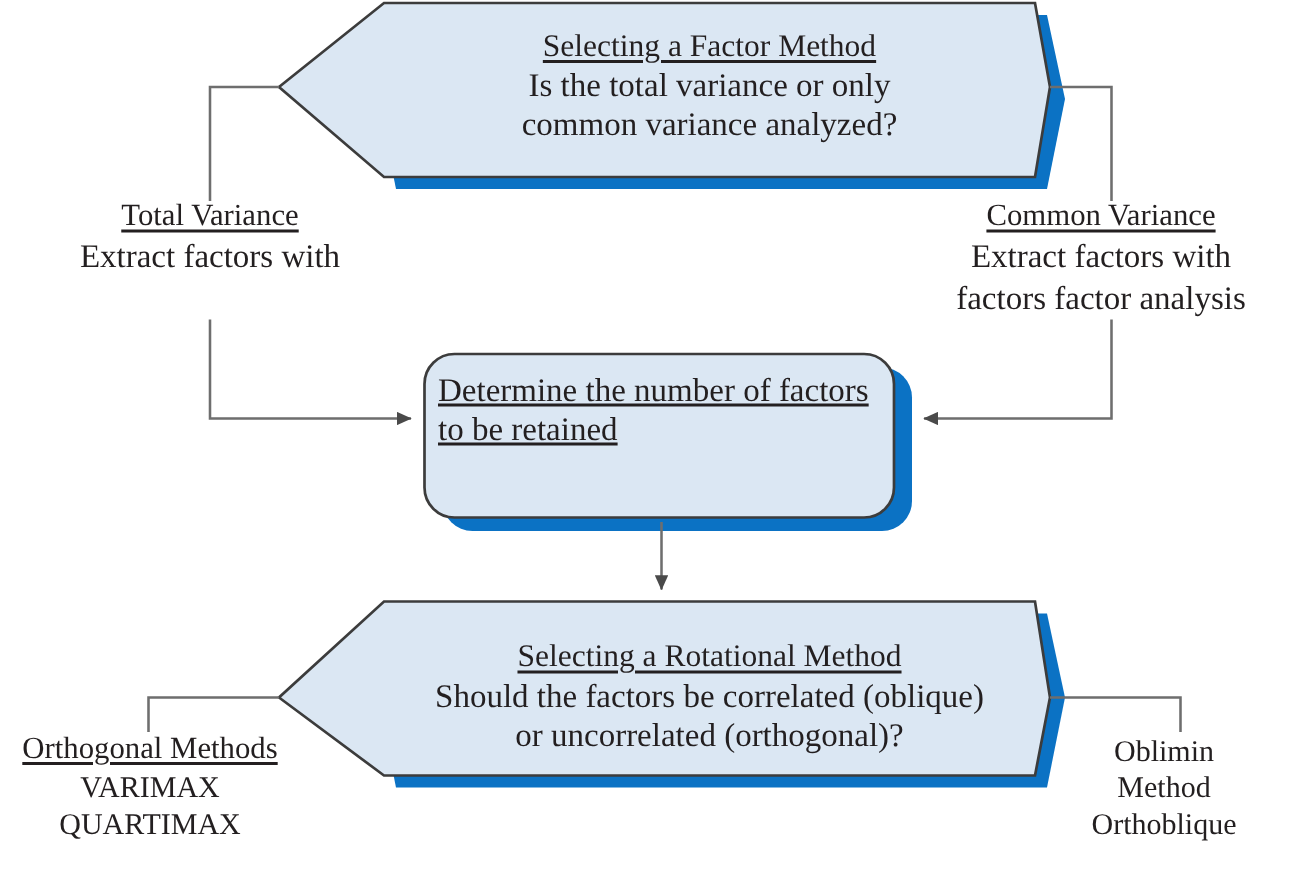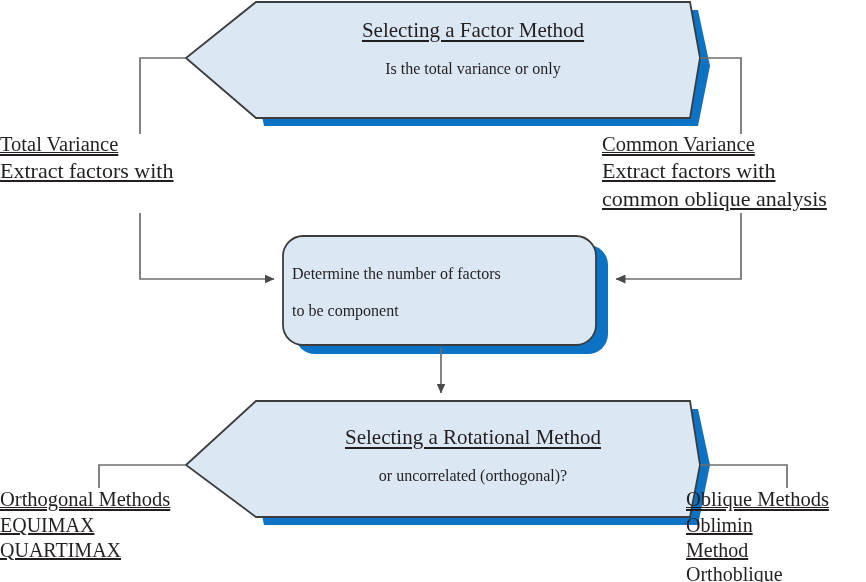--- a/index.html
+++ b/index.html
@@ -42,49 +42,48 @@
     line-height: 1.16;
   }
   .shape-title {
     font-size: 21px;
     text-decoration: underline;
     text-underline-offset: 3px;
     white-space: nowrap;
     margin-bottom: 2px;
   }
   .shape-body {
-    font-size: 16px;
-    margin-top: 18px;
+    font-size: 22px;
   }
 
   
   .caption {
     position: absolute;
-    text-align: left;
+    text-align: center;
     line-height: 1.18;
-    text-decoration: underline;
   }
   .caption-title {
     font-size: 20.5px;
     text-decoration: underline;
     text-underline-offset: 3px;
     white-space: nowrap;
   }
   .caption-body {
     font-size: 22px;
     margin-top: 2px;
   }
   .caption-list {
     font-size: 20px;
     margin-top: 2px;
   }
   .caption-list div { line-height: 1.22; }
 
   .mid-body {
     text-align: left;
+    text-decoration: underline;
   }
   .mid-title-wrap {
     text-align: center;
   }
 </style>
 </head>
 <body>
 
 <div id="canvas">
 
@@ -125,61 +124,60 @@
     <path d="M441,348 L441,393" fill="none" stroke="#6e6e6e" stroke-width="1.7" marker-end="url(#arrowD)"></path>
 
     <path d="M186,465 L99,465 L99,488" fill="none" stroke="#6e6e6e" stroke-width="1.7"></path>
 
     <path d="M700,465 L787,465 L787,488" fill="none" stroke="#6e6e6e" stroke-width="1.7"></path>
   </svg>
 
   <div class="shape-text" style="left:256px; top:18px; width:434px;">
     <div class="shape-title">Selecting a Factor Method</div>
     <div class="shape-body">Is the total variance or only</div>
+    <div class="shape-body">common variance analyzed?</div>
   </div>
 
   <div class="shape-text" style="left:292px; top:247px; width:295px;">
     <div class="shape-body mid-body">Determine the number of factors</div>
-    <div class="shape-body mid-body">to be component</div>
+    <div class="shape-body mid-body">to be retained</div>
   </div>
 
   <div class="shape-text" style="left:256px; top:425px; width:434px;">
     <div class="shape-title">Selecting a Rotational Method</div>
+    <div class="shape-body">Should the factors be correlated (oblique)</div>
     <div class="shape-body">or uncorrelated (orthogonal)?</div>
   </div>
 
   <div class="caption" style="left:0px; top:132px; width:280px;">
     <div>
       <span class="caption-title">Total Variance</span>
     </div>
     <div class="caption-body">Extract factors with</div>
   </div>
 
   <div class="caption" style="left:602px; top:132px; width:264px;">
     <div>
       <span class="caption-title">Common Variance</span>
     </div>
     <div class="caption-body">Extract factors with</div>
-    <div class="caption-body">common oblique analysis</div>
+    <div class="caption-body">factors factor analysis</div>
   </div>
 
   <div class="caption" style="left:0px; top:487px; width:200px;">
     <div>
       <span class="caption-title">Orthogonal Methods</span>
     </div>
     <div class="caption-list">
-      <div>EQUIMAX</div>
+      <div>VARIMAX</div>
       <div>QUARTIMAX</div>
     </div>
   </div>
 
   <div class="caption" style="left:686px; top:487px; width:180px;">
-    <div>
-      <span class="caption-title">Oblique Methods</span>
-    </div>
     <div class="caption-list">
       <div>Oblimin</div>
       <div>Method</div>
       <div>Orthoblique</div>
     </div>
   </div>
 
 </div>
 
 </body></html>

